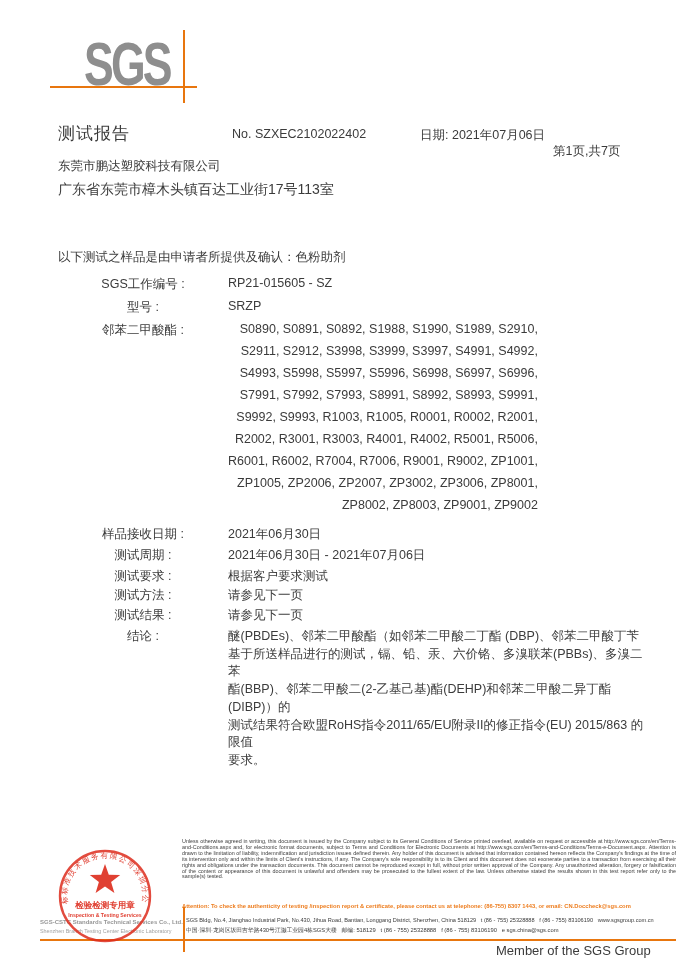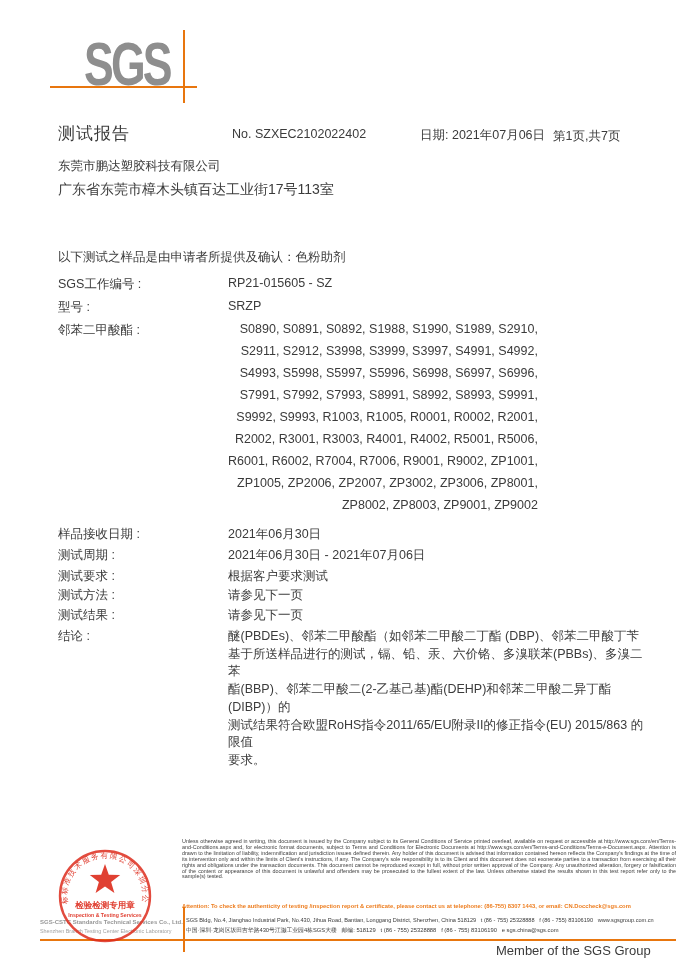--- a/index.html
+++ b/index.html
@@ -12,28 +12,28 @@
   
   .logo-text { left:84px; top:33px; font-size:62px; font-weight:bold; color:#8e8e8e;
                letter-spacing:-4px; line-height:1; transform:scaleX(0.72); transform-origin:left top; }
   .logo-hline { left:50px; top:86px; width:147px; height:2px; background:#e8760e; }
   .logo-vline { left:183px; top:30px; width:2px; height:73px; background:#e8760e; }
 
   
   .report-title { left:58px; top:122px; font-size:17px; font-weight:normal; letter-spacing:1px; }
   .report-no    { left:232px; top:127px; font-size:12.5px; }
   .report-date  { left:420px; top:127px; font-size:12.5px; }
-  .report-page  { left:553px; top:128px; font-size:12.5px; }
+  .report-page  { left:553px; top:143px; font-size:12.5px; }
 
   .applicant-name    { left:58px; top:158px; font-size:12.5px; }
   .applicant-address { left:58px; top:181px; font-size:14px; }
   .sample-statement  { left:58px; top:249px; font-size:12.5px; }
 
   .frow { position:absolute; left:58px; font-size:12.5px; display:flex; align-items:flex-start; }
-  .frow .lbl { width:170px; flex:none; }
+  .frow .lbl { width:170px; flex:none;text-align:center; }
   .ref-lines  div { height:22px; line-height:15px;text-align:right; }
   .conclusion-lines { width:425px; }
   .conclusion-lines div { line-height:17.7px; }
 
   
   .legal-text { left:182px; top:839px; width:494px; font-size:5.4px; line-height:5.9px;
                 text-align:justify; color:#424242; }
   .attention-note { left:182px; top:903px; width:494px; font-size:5.8px; line-height:6.4px;
                     font-weight:bold; color:#ed7d1f; }
   .address-en { left:186px; top:917px; font-size:5.6px; white-space:pre; color:#3b3b3b; }

